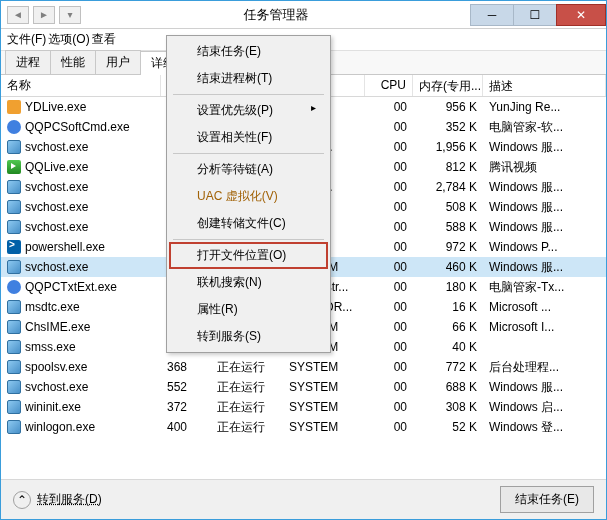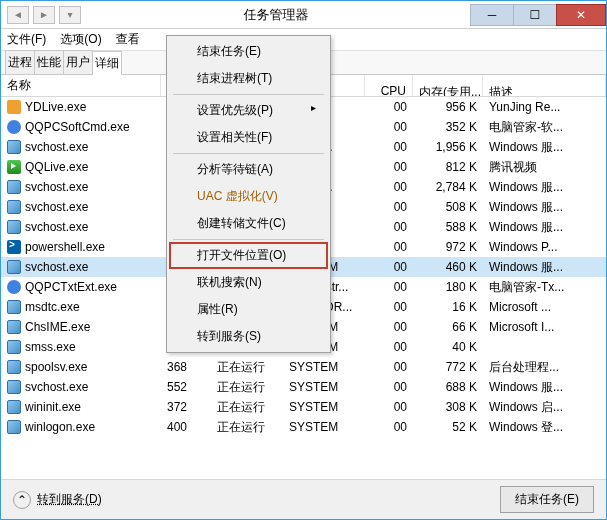--- a/index.html
+++ b/index.html
@@ -3,26 +3,26 @@
 <meta charset="utf-8">
 <style>
 * { margin: 0; padding: 0; box-sizing: border-box; font-family: "Microsoft YaHei", "Segoe UI", sans-serif; font-size: 12px; }
 body { background: #fff; width: 607px; height: 520px; overflow: hidden; border: 1px solid #3a9ddb; position: relative; }
 .titlebar { height: 28px; background: #fff; display: flex; align-items: center; justify-content: space-between; border-bottom: 1px solid #d0d0d0; }
 .titlebar-left { display: flex; align-items: center; padding-left: 6px; gap: 4px; }
 .titlebar-title { flex: 1; text-align: center; font-size: 13px; }
 .titlebar-btns { display: flex; }
 .titlebar-btn { width: 44px; height: 22px; display: flex; align-items: center; justify-content: center; background: #c8d8e8; border: 1px solid #a8b8c8; margin-left: -1px; }
 .titlebar-btn.close { background: #c85048; color: #fff; border-color: #a03028; width: 50px; }
-.menubar { height: 22px; display: flex; align-items: center; padding-left: 6px; gap: 14px; border-bottom: 1px solid #e0e0e0; }
+.menubar { height: 22px; display: flex; align-items: center; padding-left: 6px; gap: 2px; border-bottom: 1px solid #e0e0e0; }
 .tabbar { height: 24px; display: flex; align-items: flex-end; padding-left: 4px; border-bottom: 1px solid #c8c8c8; background: #f8f8f8; }
-.tab { padding: 3px 2px; border: 1px solid #c8c8c8; border-bottom: none; background: #f0f0f0; margin-right: -1px; }
+.tab { padding: 3px 10px; border: 1px solid #c8c8c8; border-bottom: none; background: #f0f0f0; margin-right: -1px; }
 .tab.active { background: #fff; position: relative; top: 1px; }
 .table-header { display: flex; height: 22px; border-bottom: 1px solid #d8d8d8; background: #fff; }
-.th { padding: 9px 6px; border-right: 1px solid #e4e4e4; overflow: hidden; white-space: nowrap; }
+.th { padding: 3px 6px; border-right: 1px solid #e4e4e4; overflow: hidden; white-space: nowrap; }
 .table-body { overflow-y: scroll; height: 378px; }
 .tr { display: flex; height: 20px; align-items: center; }
 .tr.selected { background: #cde6f7; }
 .td { padding: 1px 6px; overflow: hidden; white-space: nowrap; text-overflow: ellipsis; }
 .col-name { width: 160px; display: flex; align-items: center; gap: 4px; }
 .col-pid { width: 50px; text-align: left; }
 .col-status { width: 72px; }
 .col-user { width: 82px; }
 .col-cpu { width: 48px; text-align: right; }
 .col-mem { width: 70px; text-align: right; }

